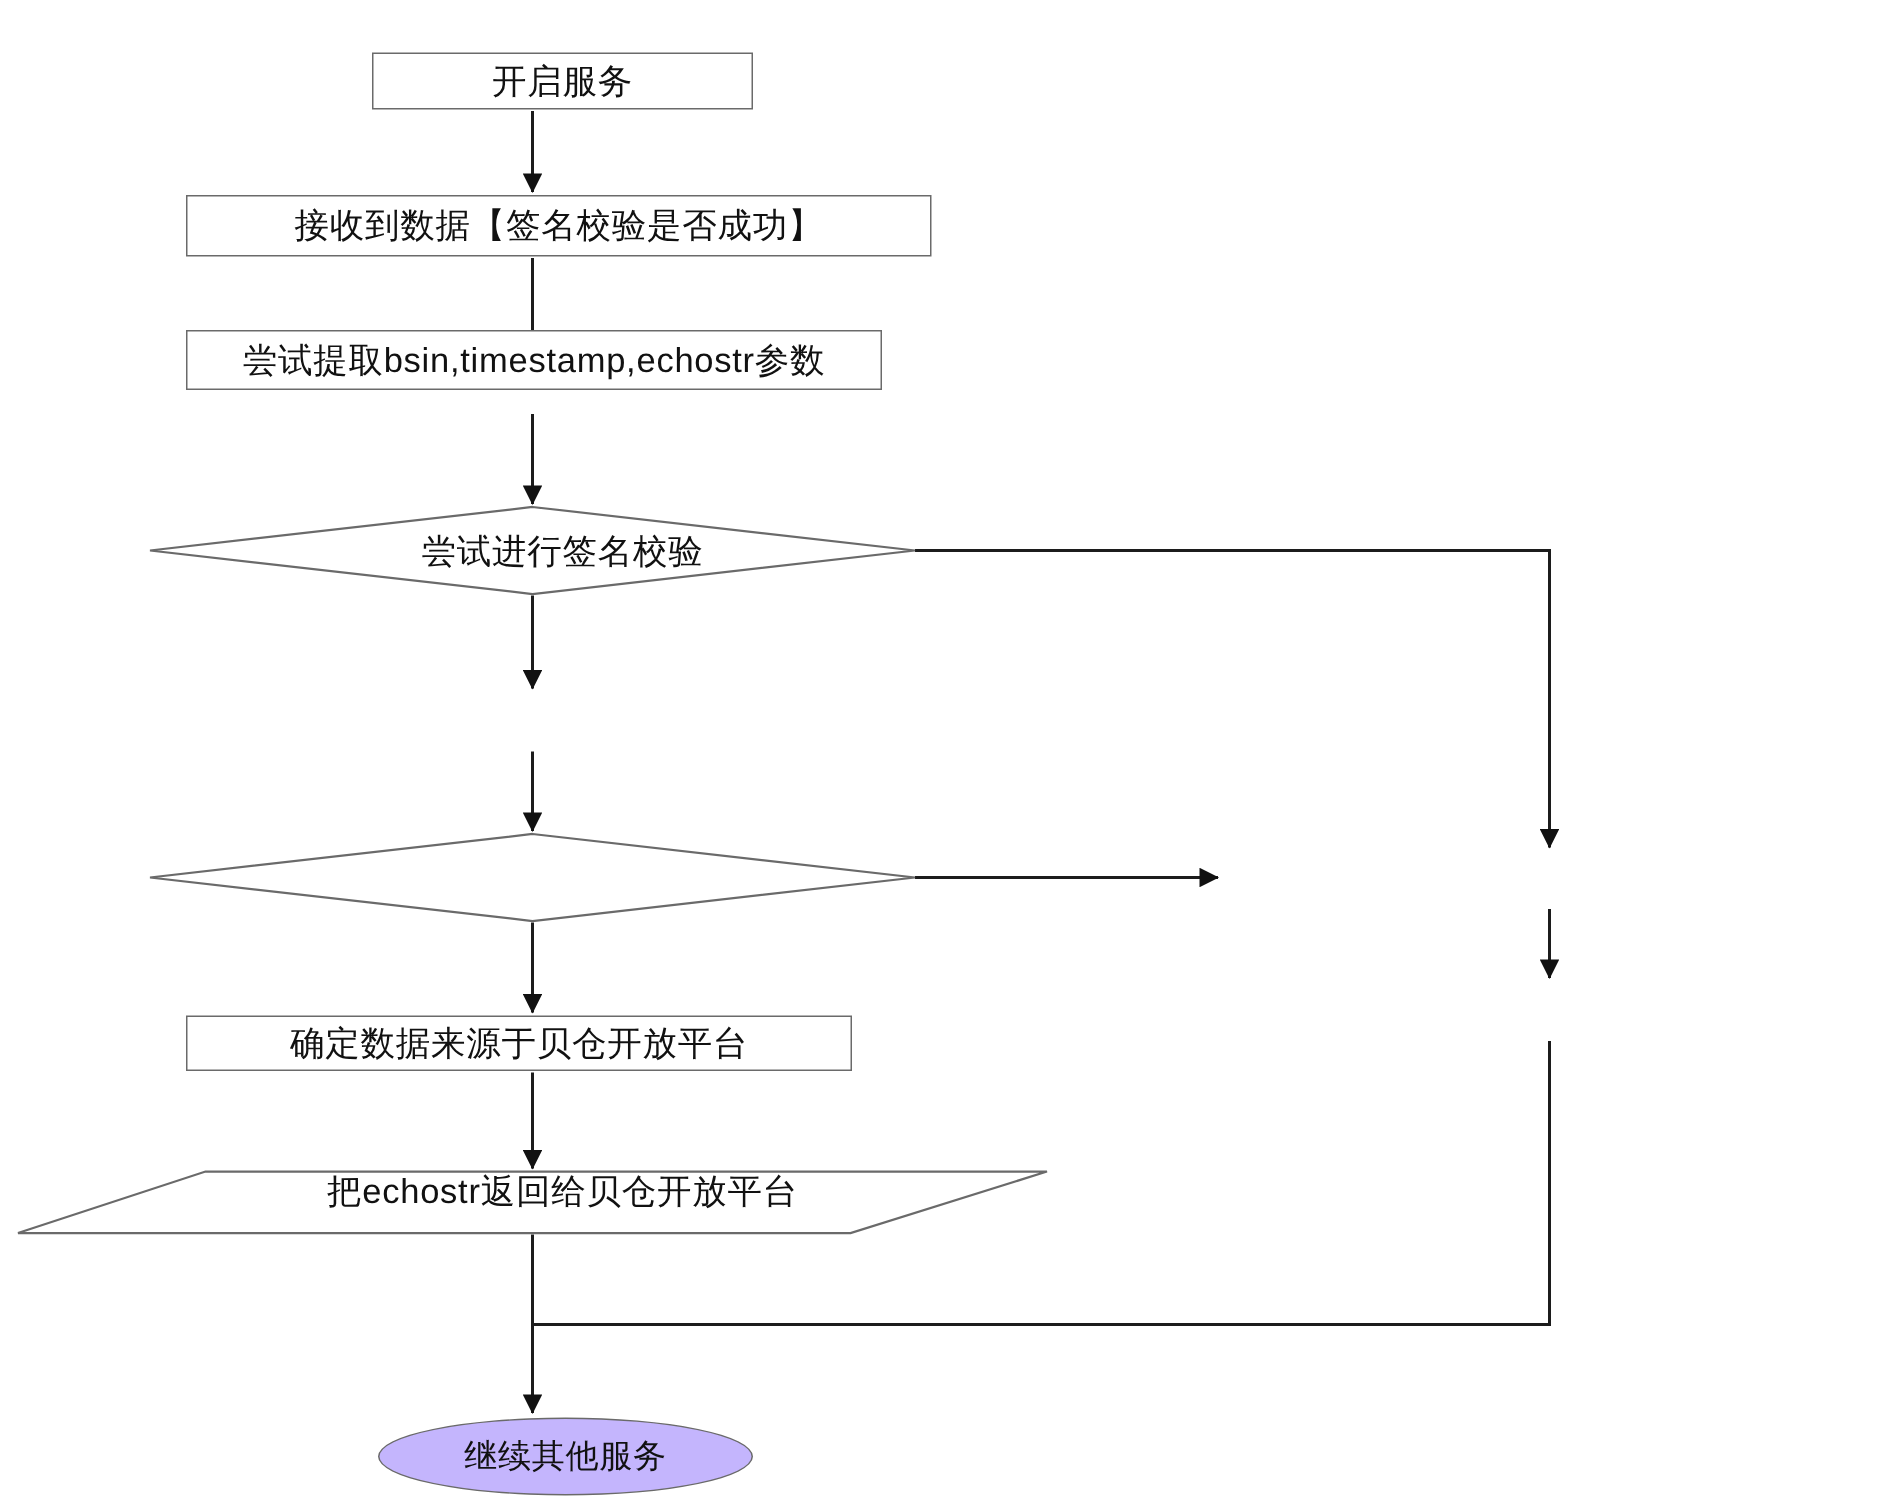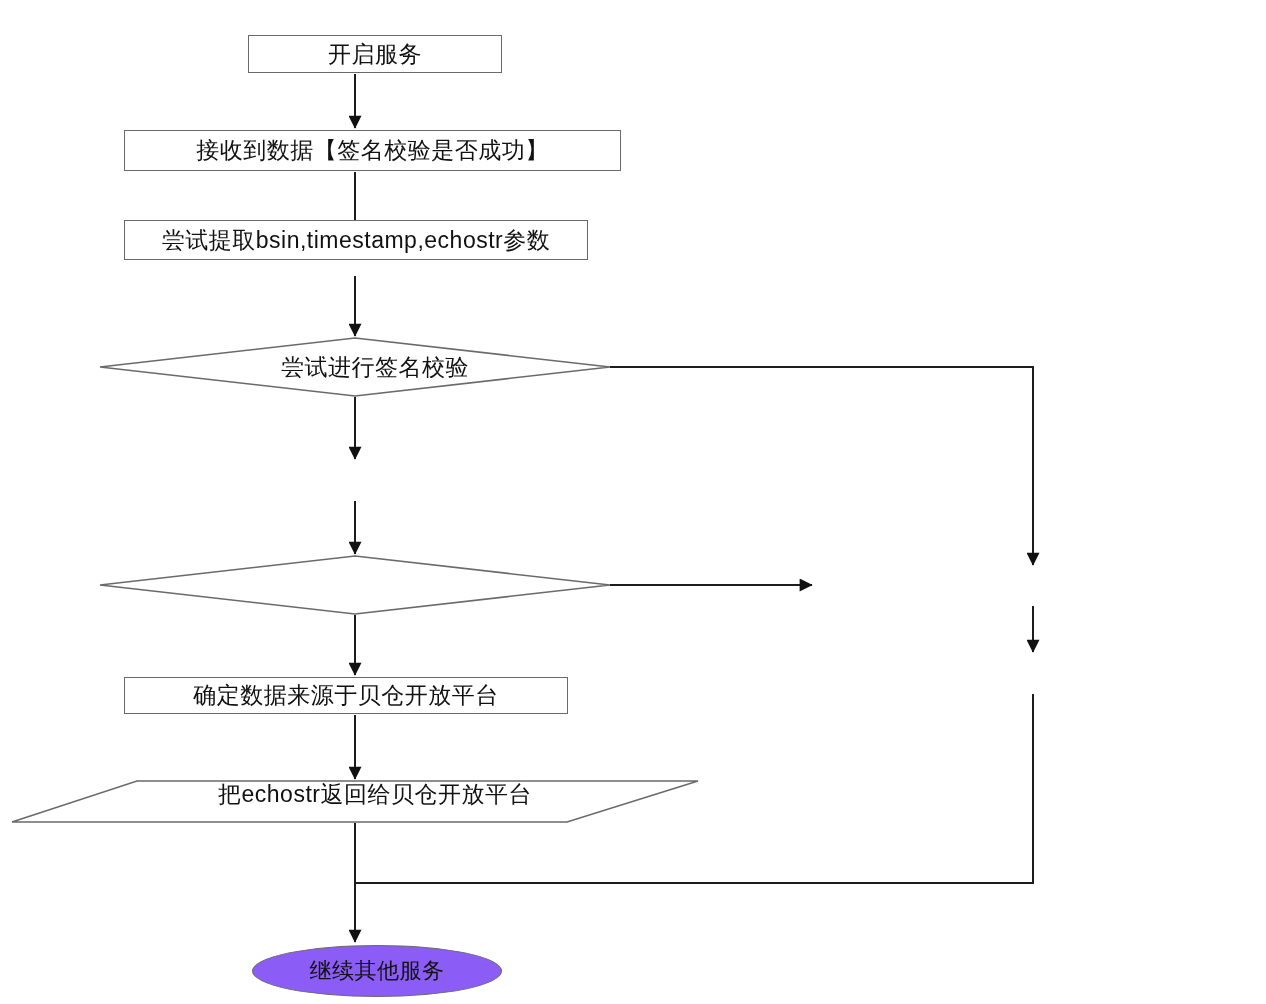--- a/index.html
+++ b/index.html
@@ -45,21 +45,21 @@
     white-space:nowrap;
     box-sizing:border-box;
     margin-left:20px;
   }
   .rect-node{
     border:1.5px solid #6a6a6a;
     background:#ffffff;
   }
   .ellipse-node{
     border:1.5px solid #6a6a6a;
-    background:#8b5cf6;
+    background:#c4b5fd;
     border-radius:50%;
   }
 </style>
 </head>
 <body>
 
 <div class="canvas">
 
   <svg viewBox="0 0 1266 1004">
     <defs>

